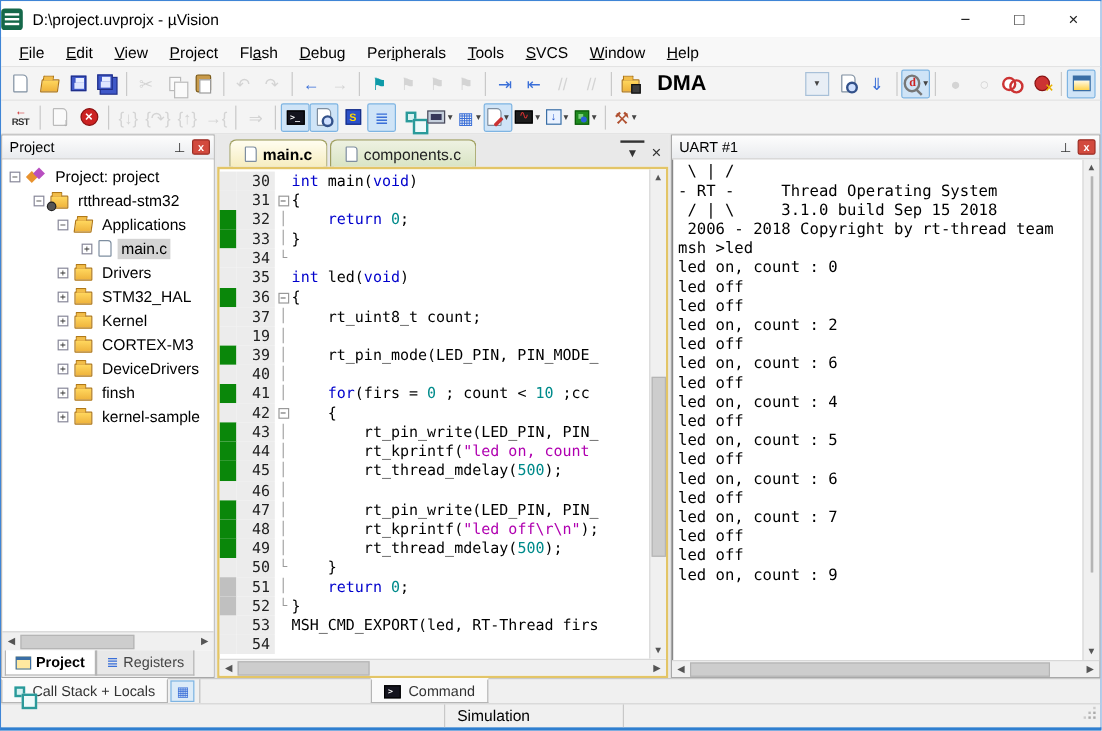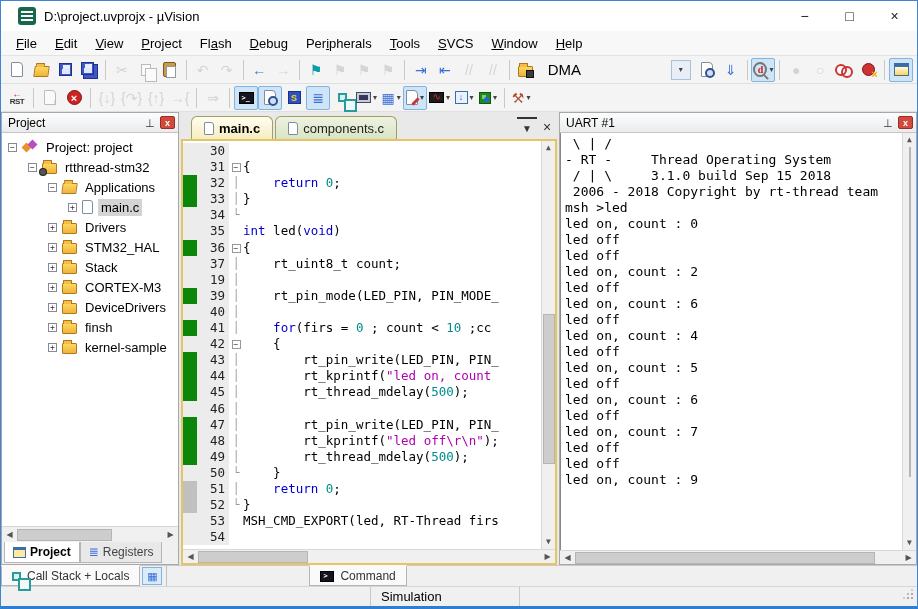--- a/index.html
+++ b/index.html
@@ -2,21 +2,21 @@
 <html><head>
 <meta charset="utf-8">
 <style>
   * { box-sizing: border-box; margin:0; padding:0; }
   html,body { width:918px; height:609px; overflow:hidden; }
   body { font-family:"Liberation Sans", sans-serif; font-size:13px; color:#000; }
   .window { width:918px; height:609px; border:1px solid #3f85d6; border-bottom:3px solid #2f7fd0;
             background:#f0f0f0; display:flex; flex-direction:column; }
 
   
-  .titlebar { height:30px; background:#fff; display:flex; align-items:center; padding-left:17px; flex:0 0 auto; }
+  .titlebar { height:30px; background:#fff; display:flex; align-items:center; padding-left:0; flex:0 0 auto; }
   .uvlogo { width:18px; height:18px; background:#15684a; border-radius:3px; margin-right:8px; position:relative; }
   .uvlogo::after { content:""; position:absolute; left:3px; top:4px; width:12px; height:2px; background:#fff;
                    box-shadow:0 4px 0 #fff, 0 8px 0 #fff; }
   .title-text { font-size:13px; }
   .win-controls { margin-left:auto; display:flex; height:100%; }
   .win-btn { width:45px; display:flex; align-items:center; justify-content:center; font-size:14px; color:#222; }
 
   
   .menubar { height:25px; background:#f8f8f8; display:flex; align-items:center; padding-left:6px;
              border-bottom:1px solid #e3e3e3; flex:0 0 auto; }
@@ -84,21 +84,21 @@
   .k-find-d::after { content:""; position:absolute; right:-4px; bottom:-3px; width:6px; height:2px; background:#777; transform:rotate(45deg); }
   .k-bp2 { width:18px; height:13px; }
   .k-bp2::before { content:""; position:absolute; left:0; top:1px; width:8px; height:8px; border:2px solid #cc3333; border-radius:50%; background:#fff; }
   .k-bp2::after { content:""; position:absolute; left:6px; top:3px; width:8px; height:8px; border:2px solid #cc3333; border-radius:50%; }
   .k-bpx { width:13px; height:13px; border-radius:50%; background:#cc3333; border:1px solid #811; }
   .k-bpx::after { content:"×"; position:absolute; right:-4px; bottom:-5px; color:#e8b000; font:bold 11px "Liberation Sans",sans-serif; }
   .k-panes { width:9px; height:9px; border:2px solid #2a9a9a; background:#d8f2f2; }
   .k-panes::after { content:""; position:absolute; left:4px; top:4px; width:9px; height:9px; border:2px solid #2a9a9a; background:#eefafa; }
 
   .tbcombo { width:192px; height:22px; margin:0 4px; display:flex; align-items:center; }
-  .tbcombo .cval { padding-left:6px; font-size:15px; flex:1; }
+  .tbcombo .cval { padding-left:6px; font-size:18px; flex:1;font-weight:bold; }
   .tbcombo .cbtn { width:20px; height:20px; border:1px solid #a8c0d8; background:#e8eef5; display:flex;
        align-items:center; justify-content:center; font-size:8px; color:#444; }
 
   
   .main { flex:1 1 auto; display:flex; min-height:0; }
   .vsplit { width:2px; background:#e8e8e8; }
   .panel { display:flex; flex-direction:column; border:1px solid #a8a8a8; background:#fff; min-height:0; }
   .panel-hd { height:20px; background:linear-gradient(#fdfdfd,#e9ebee); border-bottom:1px solid #c5c5c5;
        display:flex; align-items:center; padding:0 3px 0 6px; font-size:12px; flex:0 0 auto; }
   .panel-hd .sp { flex:1; }
@@ -450,21 +450,21 @@
               <span class="k-folder" style="position: relative;"></span>
             </span>
             <span class="tlabel">STM32_HAL</span>
           </div>
           <div class="trow">
             <span style="width: 46px; flex: 0 0 auto;"></span>
             <span class="texp">+</span>
             <span class="ticon">
               <span class="k-folder" style="position: relative;"></span>
             </span>
-            <span class="tlabel">Stack</span>
+            <span class="tlabel">Kernel</span>
           </div>
           <div class="trow">
             <span style="width: 46px; flex: 0 0 auto;"></span>
             <span class="texp">+</span>
             <span class="ticon">
               <span class="k-folder" style="position: relative;"></span>
             </span>
             <span class="tlabel">CORTEX-M3</span>
           </div>
           <div class="trow">
@@ -525,20 +525,21 @@
           <span class="ebar-sp"></span>
           <span class="ebar-btn" style="border-top: 2px solid rgb(51, 51, 51);">▼</span>
           <span class="ebar-btn" style="font-size: 14px;">×</span>
         </div>
       <div class="eframe">
         <div class="ecode">
           <div class="crow">
               <div class="cm"></div>
               <div class="cn">30</div>
               <div class="cf"></div>
+              <div class="cc"><span class="k">int</span><span class="p"> main(</span><span class="k">void</span><span class="p">)</span></div>
             </div>
             <div class="crow">
               <div class="cm"></div>
               <div class="cn">31</div>
               <div class="cf"><span class="fbox">−</span></div>
               <div class="cc"><span class="p">{</span></div>
             </div>
             <div class="crow">
               <div class="cm g"></div>
               <div class="cn">32</div>

